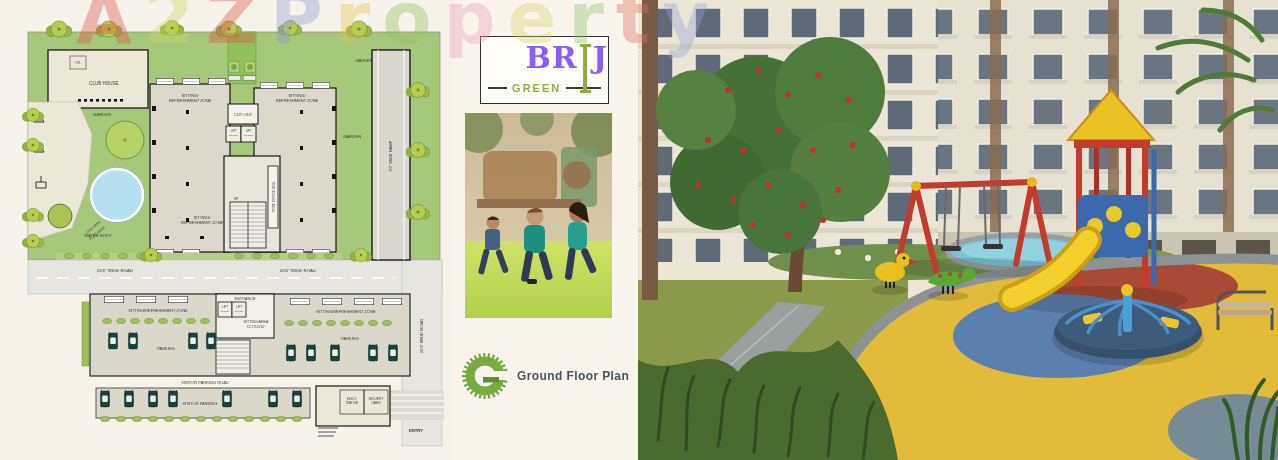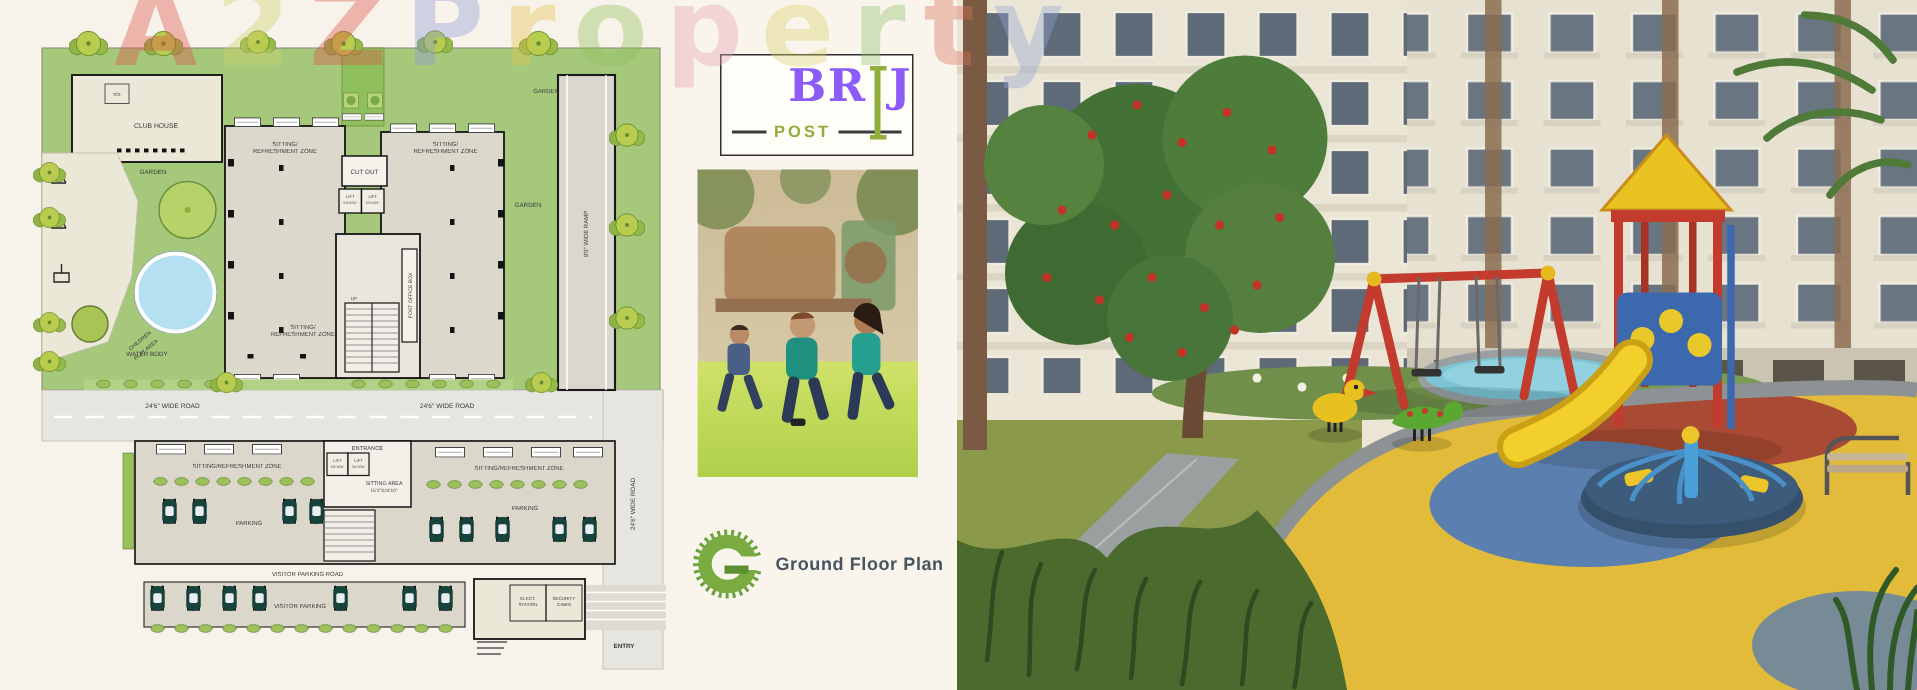--- a/index.html
+++ b/index.html
@@ -380,21 +380,21 @@
   <div class="mid">
 
     <div class="logo-box">
       <div class="brand">
         <span>BR</span>
         <span class="tall-i">I</span>
         <span>J</span>
       </div>
       <div class="tagline">
         <i class="rule r1"></i>
-        <span>POST</span>
+        <span>GREEN</span>
         <i class="rule r2"></i>
       </div>
     </div>
 
     <svg class="photo" viewBox="0 0 147 205">
       <defs>
         <linearGradient id="phbg" x1="0" y1="0" x2="0" y2="1">
           <stop offset="0" stop-color="#cdbb97"></stop>
             <stop offset="1" stop-color="#dccfae"></stop>
         </linearGradient>

